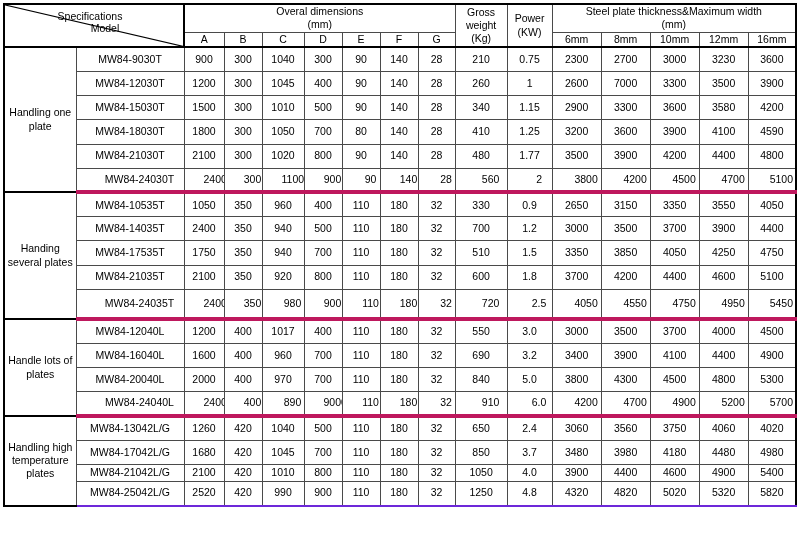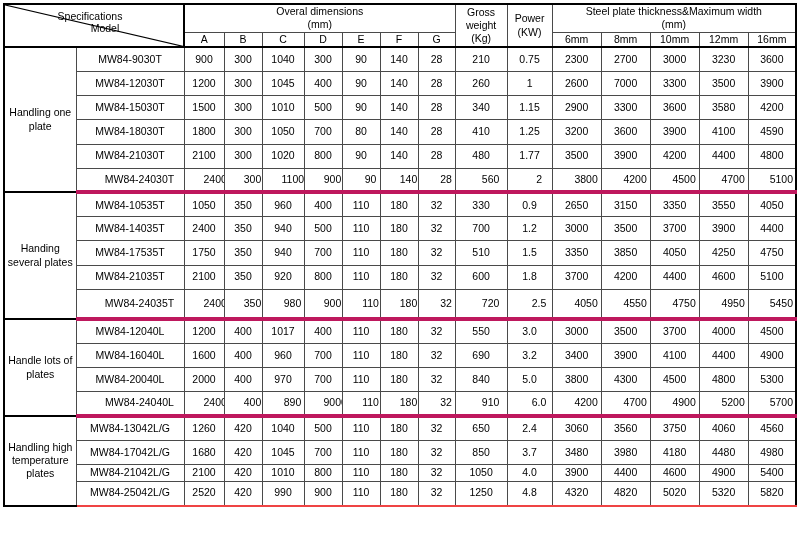--- a/index.html
+++ b/index.html
@@ -83,21 +83,21 @@
     padding: 0 2px;
   }
 
   td.model {
     text-align: left;
     padding-left: 5px;
     font-size: 10.5px;
   }
 
   tr.grp-end > td { border-bottom: 4px solid #be185d; padding-left: 19px; }
-  tr.grp-end-last > td { border-bottom: 2px solid #ef4444; }
+  tr.grp-end-last > td { border-bottom: 2px solid #6d28d9; }
 
   thead th.top-span { border-bottom: 1px solid #4a4a4a; }
   thead tr.sub th { border-bottom: 2px solid #000; }
 
   .thick-l { border-left: 2px solid #000 !important; }
   .thick-r { border-right: 2px solid #000 !important; }
   .thick-b { border-bottom: 2px solid #000 !important; }
 </style>
 </head>
 <body>
@@ -431,21 +431,21 @@
           <td>500</td>
           <td>110</td>
           <td>180</td>
           <td>32</td>
           <td>650</td>
           <td>2.4</td>
           <td>3060</td>
           <td>3560</td>
           <td>3750</td>
           <td>4060</td>
-          <td class="thick-r">4560</td>
+          <td class="thick-r">4020</td>
         </tr>
         <tr style="height: 24.2px;">
           <td class="model">MW84-17042L/G</td>
           <td>1680</td>
           <td>420</td>
           <td>1045</td>
           <td>700</td>
           <td>110</td>
           <td>180</td>
           <td>32</td>

